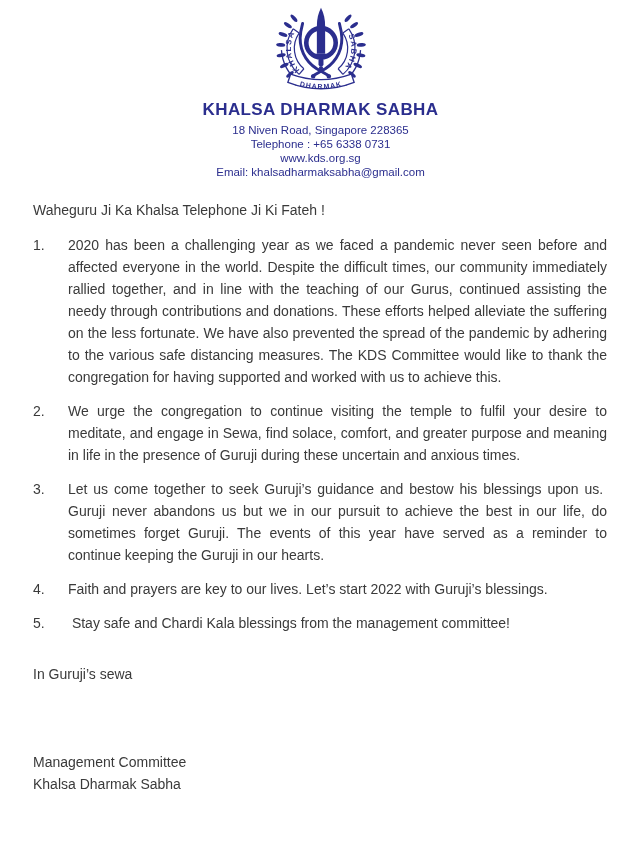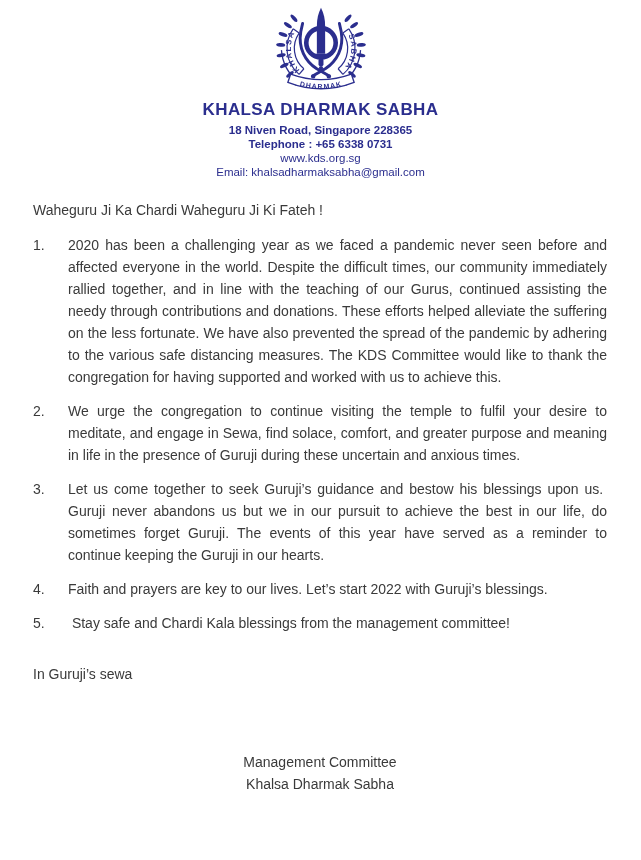--- a/index.html
+++ b/index.html
@@ -8,29 +8,29 @@
     font-family:"Liberation Sans", sans-serif;position:relative;box-sizing:border-box;
   }
   
   .letterhead{padding-top:6px;text-align:center;}
   .logo-wrap{height:92px;display:flex;justify-content:center;align-items:flex-start;}
   .org-name{
     margin:2px 0 3px 0;font-size:17px;font-weight:bold;letter-spacing:.4px;
     color:var(--brand);
   }
   .hline{font-size:11.5px;line-height:14px;color:var(--brand);}
-  .hline.bold{font-weight:bold;}
+  .hline.bold{font-weight:normal;}
   
   .content{margin:20px 34px 0 33px;font-size:14px;line-height:22px;color:#3a3a3a;}
   .salutation{margin:0 0 13px 0;}
   .para{display:flex;margin:0 0 12px 0;}
   .para .num{flex:0 0 35px;}
   .para .txt{flex:1;text-align:justify;}
   .closing{margin:29px 0 0 0;}
-  .signature{margin:66px 0 0 0;text-align:center;}
+  .signature{margin:66px 0 0 0;}
   .sig-line{line-height:22px;}
   svg text{font-family:"Liberation Sans", sans-serif;}
 </style>
 </head>
 <body>
 
 <div class="page" style="--brand:#2B2E8E;">
 
   <header class="letterhead">
 
@@ -107,21 +107,21 @@
 
     <h1 class="org-name">KHALSA DHARMAK SABHA</h1>
     <div class="hline bold">18 Niven Road, Singapore 228365</div>
     <div class="hline bold">Telephone : +65 6338 0731</div>
     <div class="hline">www.kds.org.sg</div>
     <div class="hline">Email: khalsadharmaksabha@gmail.com</div>
   </header>
 
   <main class="content">
 
-    <p class="salutation">Waheguru Ji Ka Chardi Waheguru Ji Ki Fateh !</p>
+    <p class="salutation">Waheguru Ji Ka Khalsa Telephone Ji Ki Fateh !</p>
 
     <div class="para">
       <span class="num">1.</span>
       <span class="txt">2020 has been a challenging year as we faced a pandemic never seen before and affected everyone in the world. Despite the difficult times, our community immediately rallied together, and in line with the teaching of our Gurus, continued assisting the needy through contributions and donations. These efforts helped alleviate the suffering on the less fortunate. We have also prevented the spread of the pandemic by adhering to the various safe distancing measures. The KDS Committee would like to thank the congregation for having supported and worked with us to achieve this.</span>
     </div>
 
     <div class="para">
       <span class="num">2.</span>
       <span class="txt">We urge the congregation to continue visiting the temple to fulfil your desire to meditate, and engage in Sewa, find solace, comfort, and greater purpose and meaning in life in the presence of Guruji during these uncertain and anxious times.</span>
     </div>

